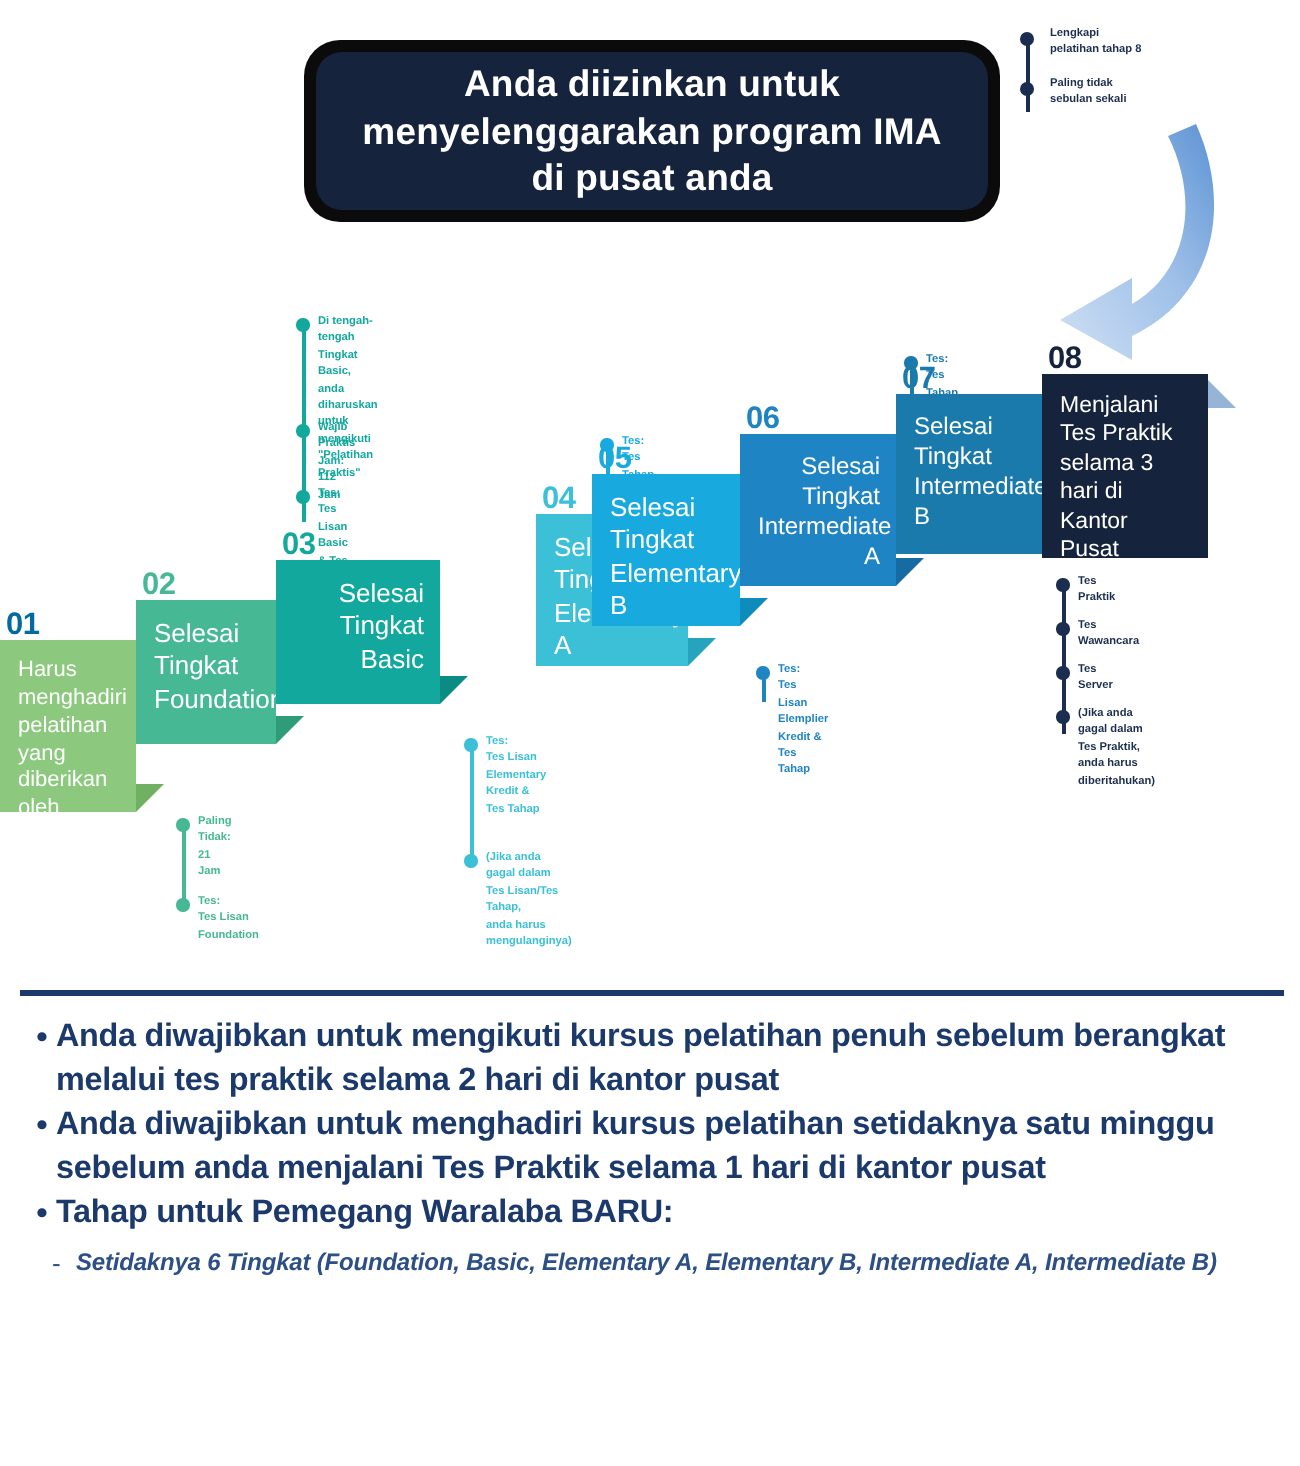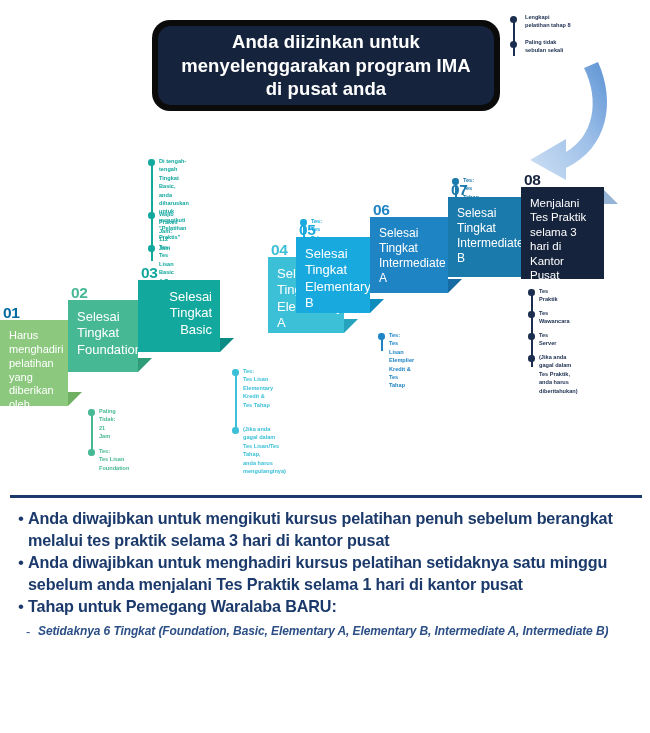--- a/index.html
+++ b/index.html
@@ -151,21 +151,21 @@
 
   <div class="step" style="left:296px; top:97px; width:74px; height:76px;">
     <div class="num" style="top:-16px; color:#18a9df;">05</div>
     <div class="body" style="background:#18a9df;">Selesai
 Tingkat
 Elementary
 B</div>
     <div class="fold" style="left:74px; top:62px; border-width:0 0 14px 14px; border-color:transparent transparent transparent #0d8cbd;"></div>
   </div>
 
-  <div class="step" style="left:370px; top:77px; width:78px; height:76px;">
+  <div class="step" style="left:370px; top:77px; width:78px; height:76px;text-align:right;">
     <div class="num" style="top:-16px; color:#1f84c4;">06</div>
     <div class="body" style="background:#1f84c4; font-size:12px;">Selesai
 Tingkat
 Intermediate
 A</div>
     <div class="fold" style="left:78px; top:62px; border-width:0 0 14px 14px; border-color:transparent transparent transparent #166ba3;"></div>
   </div>
 
   <div class="step" style="left:448px; top:57px; width:76px; height:80px;">
     <div class="num" style="top:-16px; color:#1b7aac;">07</div>
@@ -286,21 +286,21 @@
   </div>
 
 </div>
 
 <div id="divider"></div>
 
 <div id="bullets">
 
   <div class="bullet">
     <div class="mark">•</div>
-    <div class="text">Anda diwajibkan untuk mengikuti kursus pelatihan penuh sebelum berangkat melalui tes praktik selama 3 hari di kantor pusat</div>
+    <div class="text">Anda diwajibkan untuk mengikuti kursus pelatihan penuh sebelum berangkat melalui tes praktik selama 2 hari di kantor pusat</div>
   </div>
 
   <div class="bullet">
     <div class="mark">•</div>
     <div class="text">Anda diwajibkan untuk menghadiri kursus pelatihan setidaknya satu minggu sebelum anda menjalani Tes Praktik selama 1 hari di kantor pusat</div>
   </div>
 
   <div class="bullet">
     <div class="mark">•</div>
     <div class="text">Tahap untuk Pemegang Waralaba BARU:</div>

